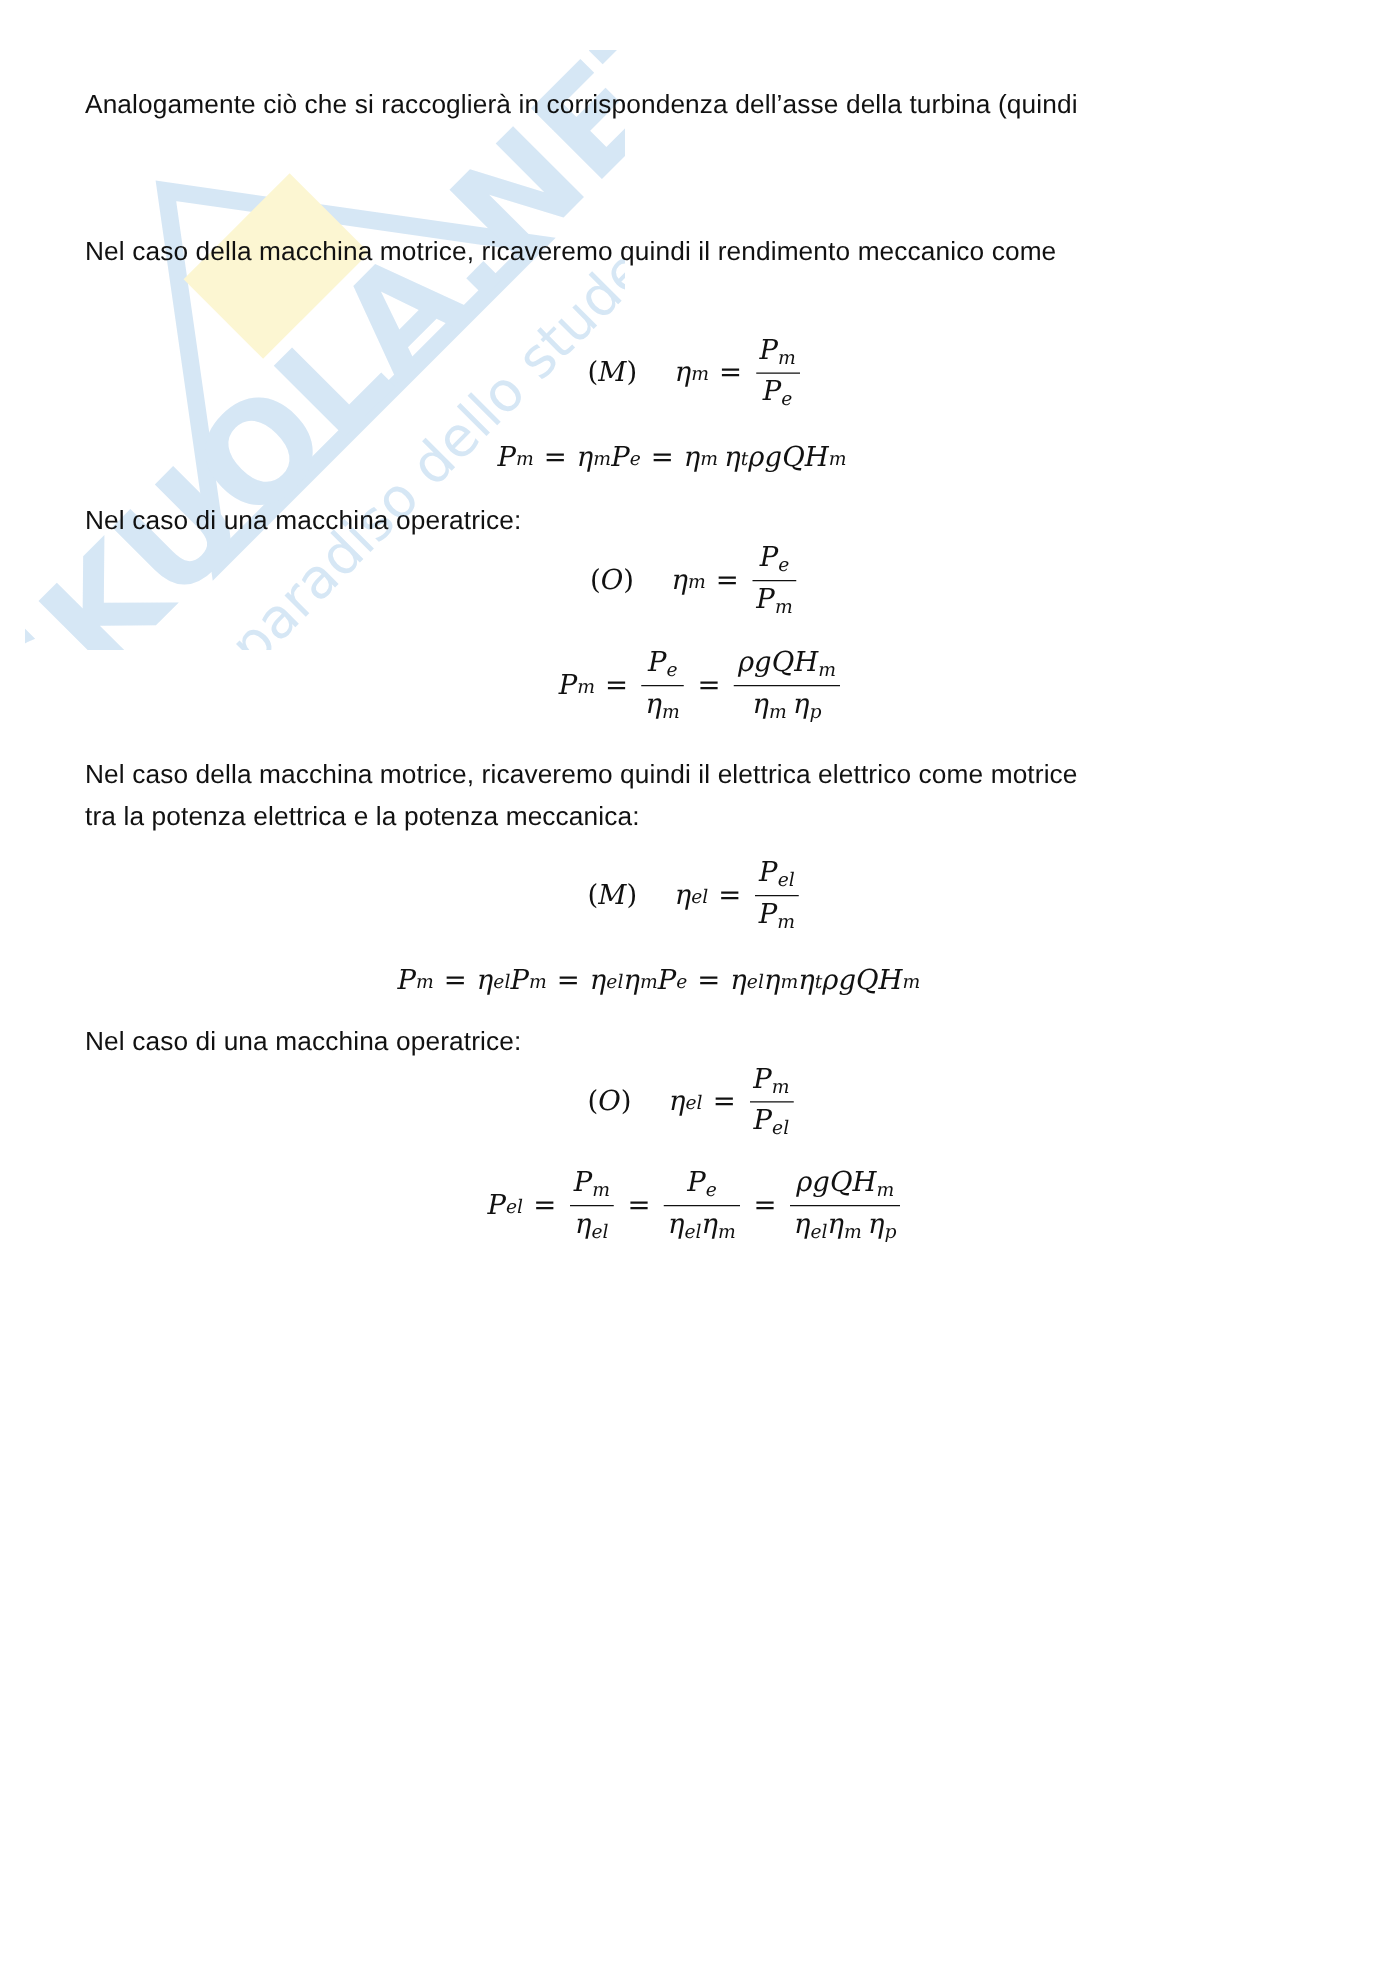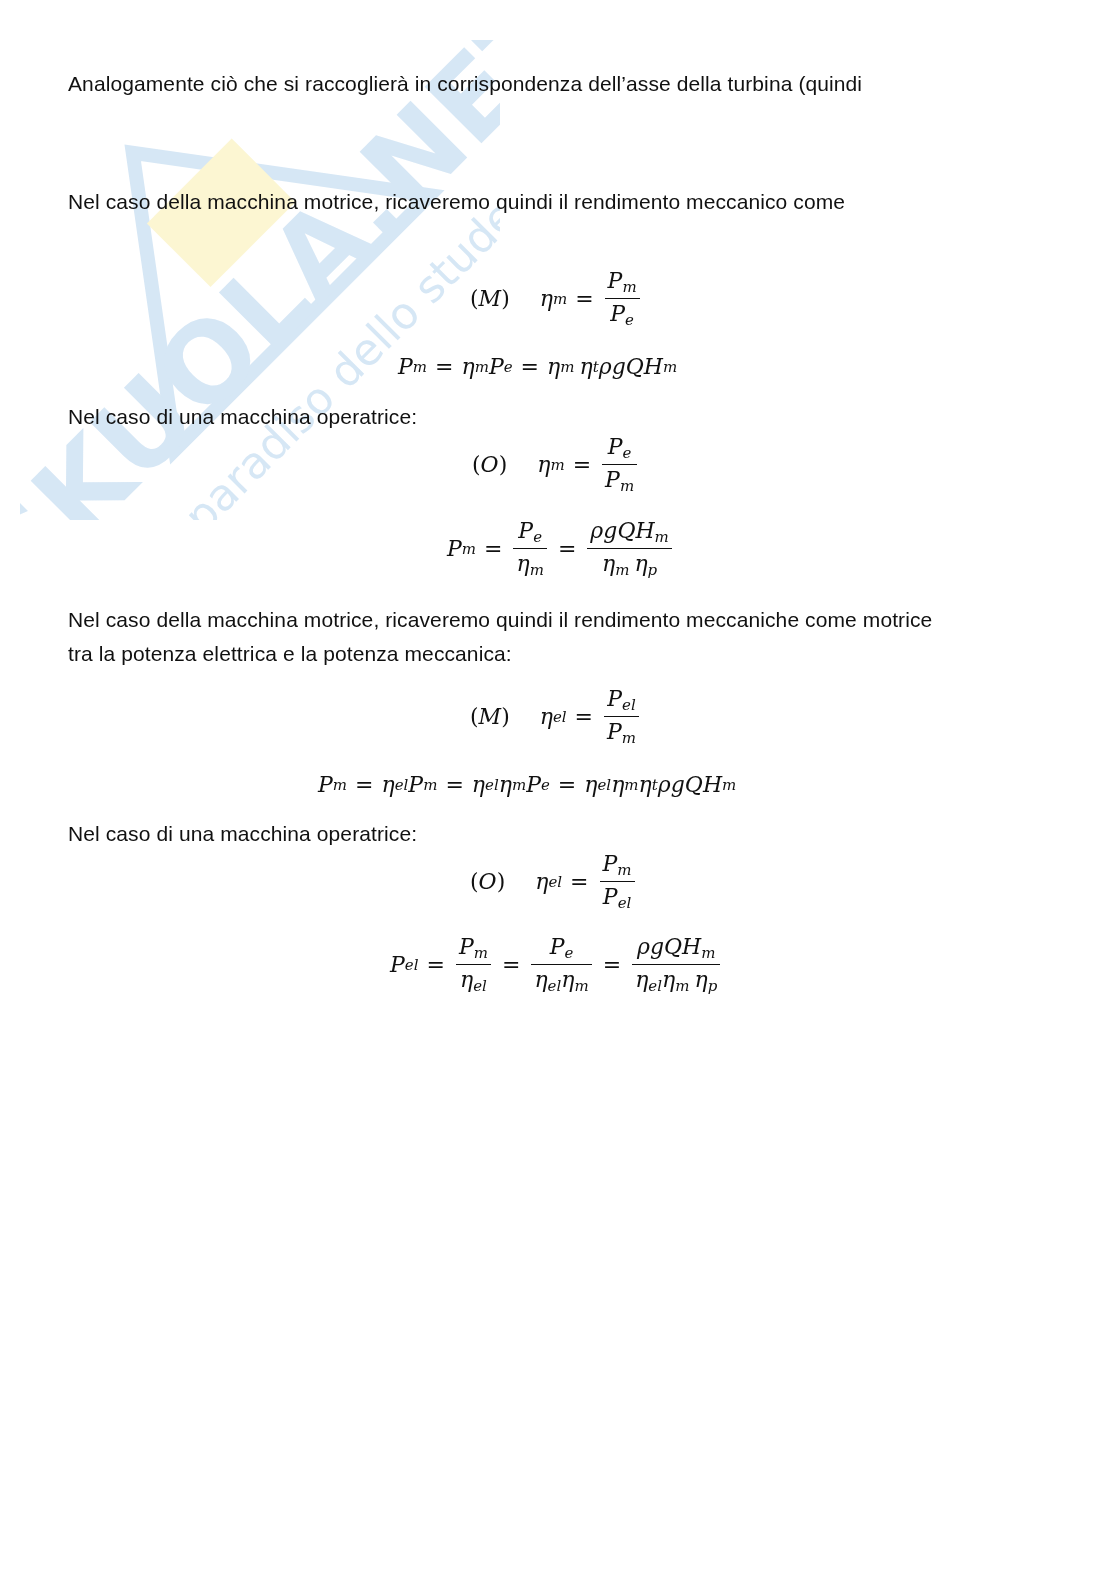--- a/index.html
+++ b/index.html
@@ -162,21 +162,21 @@
     </span>
     <span class="eq">=</span>
     <span class="frac">
       <span class="num"><span>ρ</span><span>g</span><span>Q</span><span>H</span><sub>m</sub></span>
       <span class="bar"></span>
       <span class="den"><span>η</span><sub>m</sub><span class="sp"></span><span>η</span><sub>p</sub></span>
     </span>
   </div>
 
   <p class="para" style="top:603px;">
-    <span>Nel caso della macchina motrice, ricaveremo quindi il </span><b>rendimento meccaniche</b><span> come motrice</span><br>
+    <span>Nel caso della macchina motrice, ricaveremo quindi il </span><b>elettrica elettrico</b><span> come motrice</span><br>
     <span>tra la potenza elettrica e la potenza meccanica:</span>
   </p>
 
   <div class="math" style="left:470px; top:684px;">
     <span class="tag"><span>(</span><i>M</i><span>)</span></span>
     <span>η</span>
       <sub>el</sub>
     <span class="eq">=</span>
     <span class="frac">
       <span class="num"><span>P</span><sub>el</sub></span>

